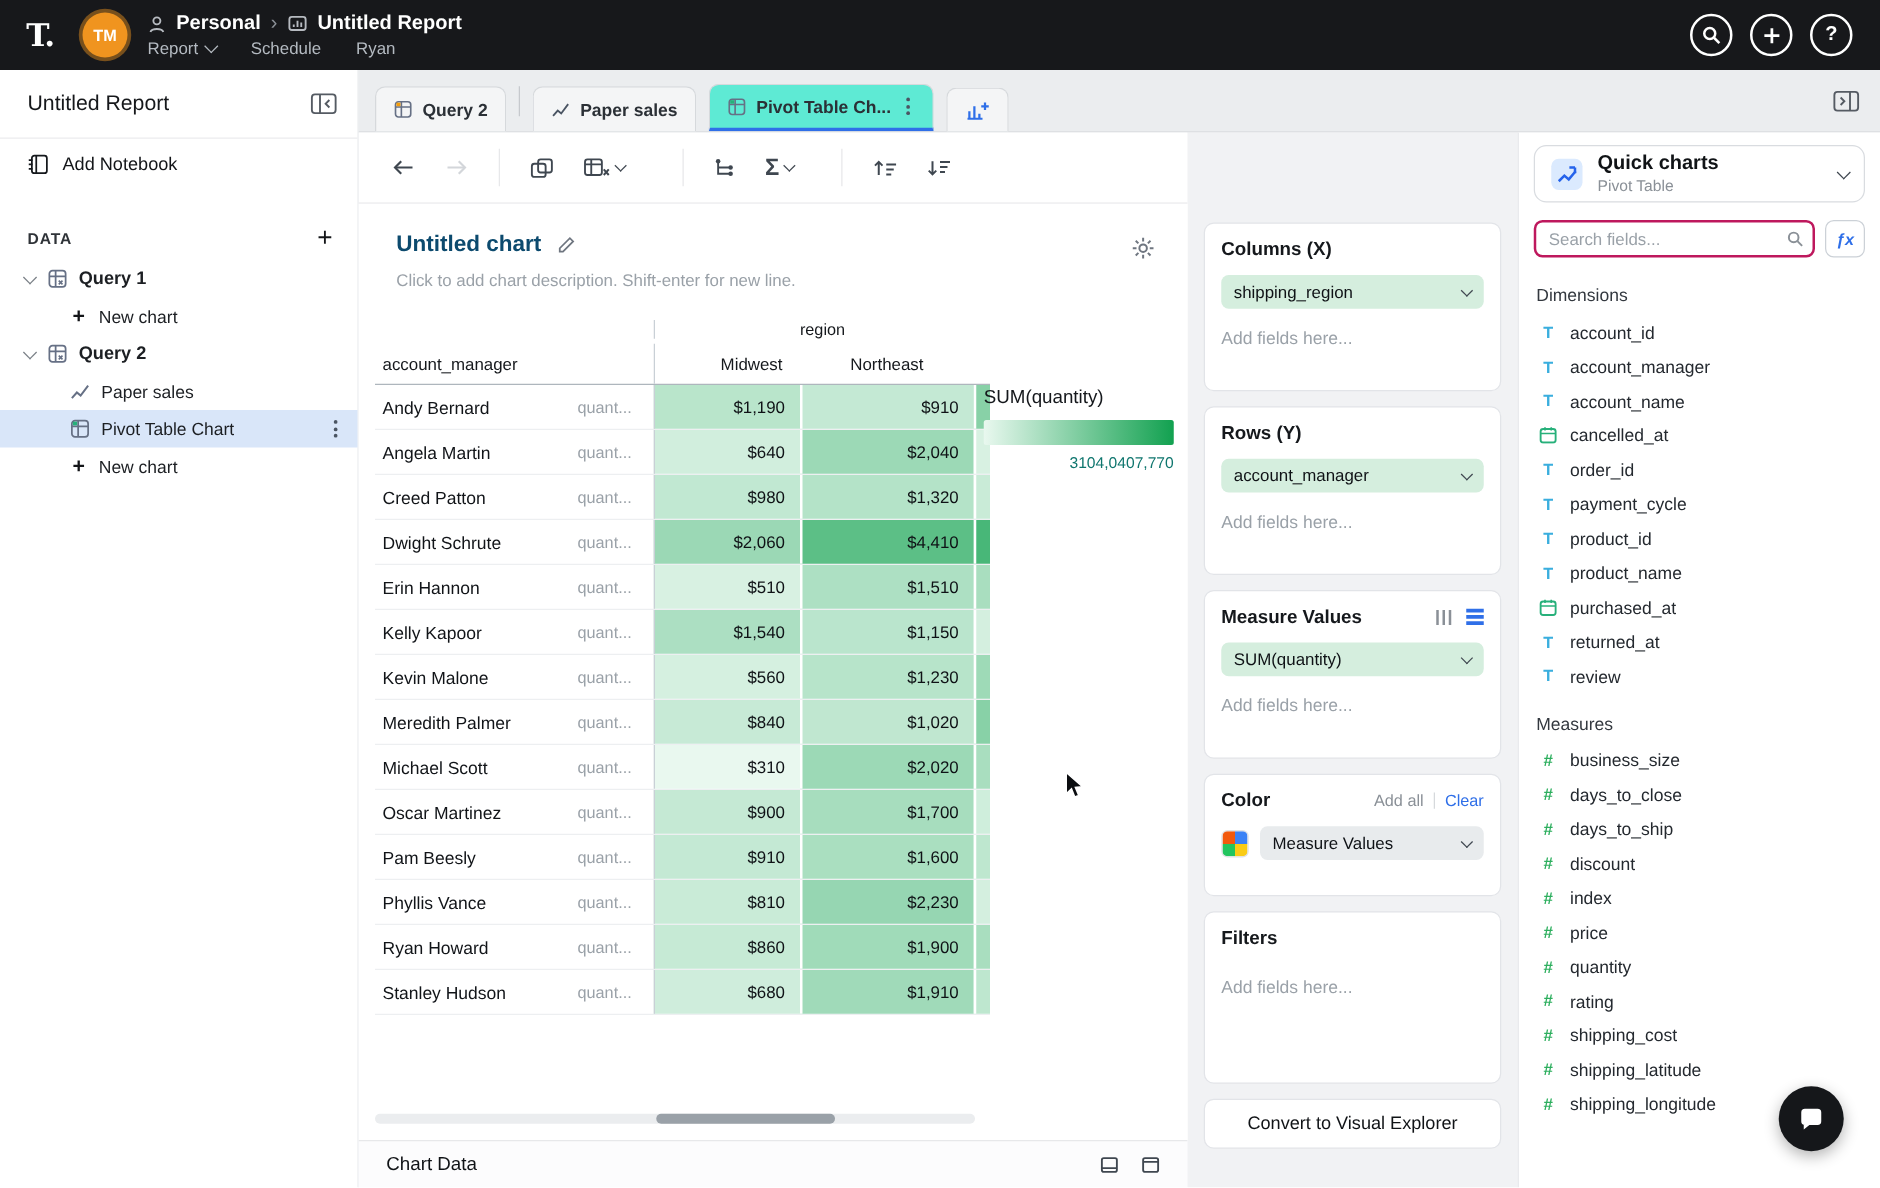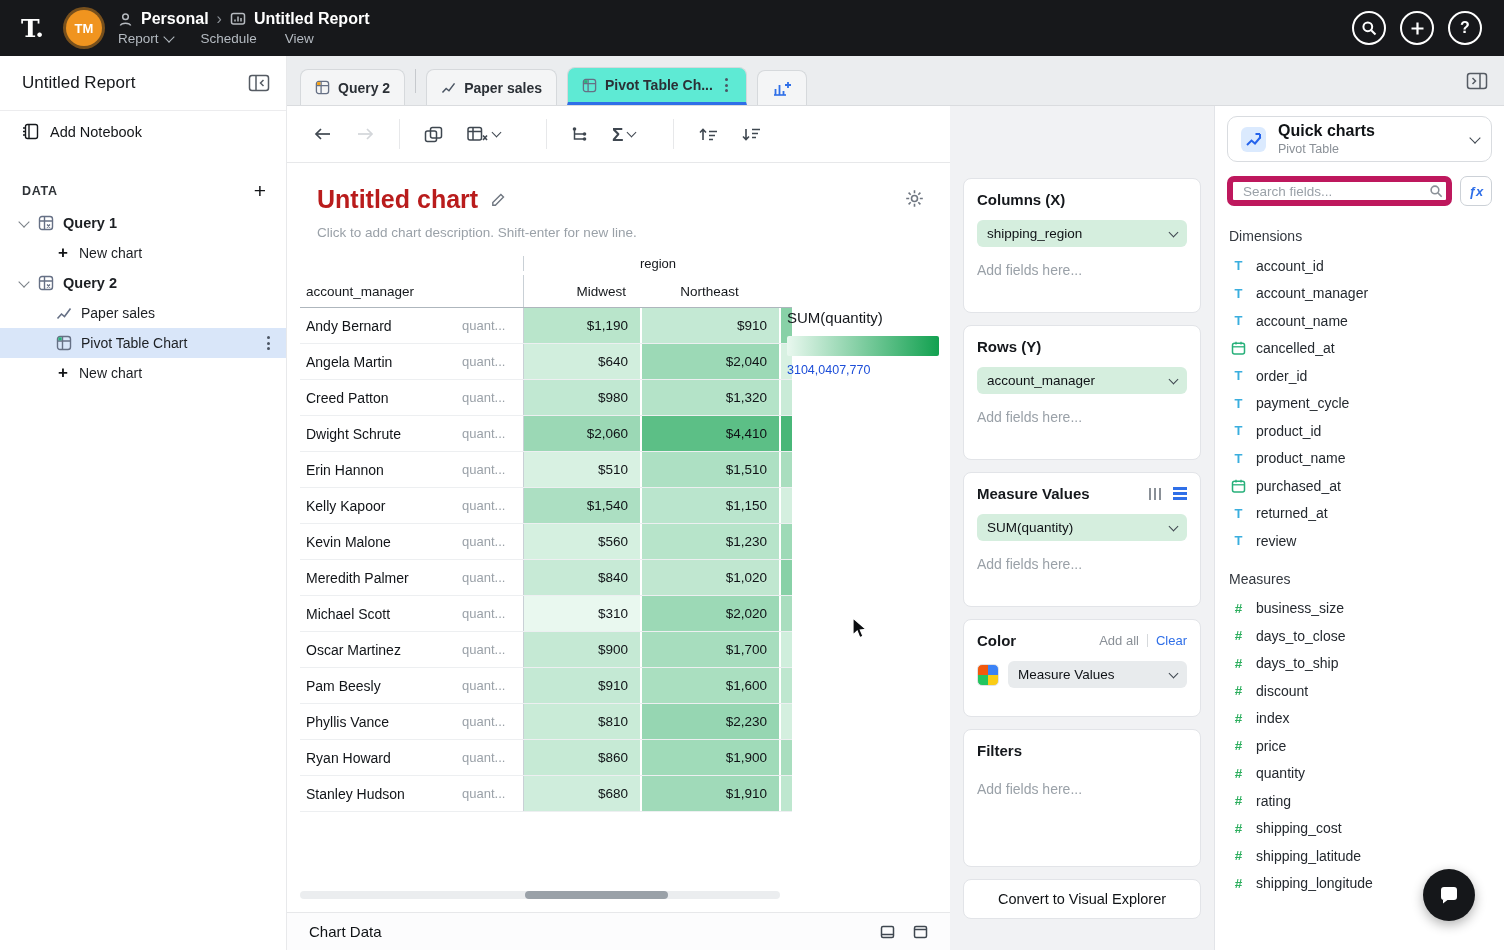--- a/index.html
+++ b/index.html
@@ -52,21 +52,21 @@
   
   .chartcol{width:663px;display:flex;flex-direction:column;background:#fff;box-sizing:border-box}
   .toolbar{height:57px;border-bottom:1px solid #e7e8ea;display:flex;align-items:center;padding-left:26px;gap:24px;box-sizing:border-box}
   .tbtn{display:flex;align-items:center;gap:5px;color:#3f4750;cursor:pointer}
   .tbtn .chev{border-color:#3f4750;width:6px;height:6px}
   .tdiv{width:1px;height:30px;background:#e7e8ea}
   .sigma{font-size:19px;font-weight:600;line-height:1}
   .chartarea{flex:1;position:relative;min-height:0;background:#fff}
   .chead{padding:22px 24px 0 30px;position:relative}
   .ctitle-row{display:flex;align-items:center;gap:13px}
-  .ctitle{font-size:25px;font-weight:700;color:#b91c1c}
+  .ctitle{font-size:18px;font-weight:700;color:#0c4a6e}
   .cdesc{margin-top:11px;font-size:13.5px;color:#9aa1a8;cursor:text}
   .gear{position:absolute;right:26px;top:26px;cursor:pointer}
 
   
   .pivot{position:absolute;left:13px;top:88px;width:492px}
   .pregion{height:24px;display:flex;align-items:center}
   .pregion .blank{width:223px}
   .pregion .rlabel{width:269px;text-align:center;font-size:13px;color:#15181c;border-left:1px solid #c9d0d6;box-sizing:border-box}
   .phead{height:32px;display:flex;align-items:center;border-bottom:1.5px solid #aeb6bd;color:#15181c;font-size:13.5px}
   .hname{width:162px;padding-left:6px;box-sizing:border-box}
@@ -78,21 +78,21 @@
   .pname{width:162px;padding-left:6px;color:#111418;font-size:14px}
   .psub{width:61px;color:#9aa1a8;font-size:13px;overflow:hidden;white-space:nowrap}
   .pval{width:117px;justify-content:flex-end;padding-right:12px;font-size:13.5px;color:#0f1216;border-left:1px solid #c9d0d6}
   .pne{width:139px;border-left:2px solid #fff}
   .psliver{width:13px;border-left:2px solid #fff}
 
   
   .legend{position:absolute;left:500px;top:146px;width:152px}
   .legend-label{font-size:15px;color:#15181c}
   .legend-bar{height:20px;border-radius:2px;margin-top:10px}
-  .legend-ticks{display:flex;justify-content:flex-start;font-size:12.5px;color:#1d4ed8;margin-top:7px}
+  .legend-ticks{display:flex;justify-content:flex-end;font-size:12.5px;color:#0f766e;margin-top:7px}
 
   .hscroll{position:absolute;left:13px;top:728px;width:480px;height:8px;border-radius:4px;background:#ebedef;cursor:pointer}
   .hthumb{position:absolute;left:225px;width:143px;height:8px;border-radius:4px;background:#9aa1a8}
 
   .databar{height:38px;border-top:1px solid #e7e8ea;display:flex;align-items:center;padding:0 22px;background:#fcfcfd;box-sizing:border-box}
   .db-title{font-size:15px;font-weight:500;color:#101316}
   .db-icons{margin-left:auto;display:flex;gap:18px;color:#3f4750;align-items:center}
 
   
   .configcol{width:264px;background:#f1f2f4;padding:72px 13px 0;box-sizing:border-box;overflow:hidden}
@@ -125,21 +125,21 @@
   .qc-card{height:46px;border:1px solid #d9dce0;border-radius:10px;display:flex;align-items:center;gap:11px;padding:0 12px;box-sizing:border-box;cursor:pointer}
   .qc-text .t1{font-size:16px;font-weight:700;color:#101316;line-height:1.1}
   .qc-text .t2{font-size:12.5px;color:#8a9097;margin-top:2px}
   .qc-chev{margin-left:auto;color:#3f4750}
   .ftabs{display:flex;margin:12px -12px 0;border-bottom:1px solid #e7e8ea}
   .ftab{flex:1;text-align:center;padding:10px 0 12px;font-size:15px;color:#6b7280;position:relative;cursor:pointer}
   .ftab.active{color:#101316;font-weight:700}
   .ftab.active::after{content:"";position:absolute;left:50%;transform:translateX(-50%);bottom:-1px;width:66px;height:3px;background:#2f6fe8;border-radius:2px}
   .searchrow{display:flex;gap:8px;margin-top:14px;align-items:center}
   .searchwrap{flex:1;position:relative}
-  .searchinput{width:100%;height:30px;border:6px solid #be185d;border-radius:7px;padding:0 30px 0 10px;font-size:13.5px;box-sizing:border-box;color:#374151;font-family:inherit;outline:none}
+  .searchinput{width:100%;height:30px;border:2px solid #be185d;border-radius:7px;padding:0 30px 0 10px;font-size:13.5px;box-sizing:border-box;color:#374151;font-family:inherit;outline:none}
   .searchinput::placeholder{color:#9aa1a8}
   .searchic{position:absolute;right:9px;top:8px}
   .fxbtn{width:32px;height:30px;border:1px solid #ccd1d7;border-radius:7px;display:flex;align-items:center;justify-content:center;color:#2f6fe8;font-size:13px;font-style:italic;font-weight:700;box-sizing:border-box;cursor:pointer}
   .seclabel{margin:22px 2px 8px;font-size:14px;color:#33383f}
   .fitem{height:27.5px;display:flex;align-items:center;gap:10px;padding-left:4px;font-size:14px;color:#24292f;cursor:pointer}
   .fic{width:15px;text-align:center;flex:none}
   .ttype{color:#3aaede;font-weight:700;font-size:13px}
   .hash{color:#2eaf5f;font-weight:700;font-size:13.5px}
 
   .chatfab{position:absolute;left:1423px;top:869px;width:52px;height:52px;border-radius:50%;background:#15171a;display:flex;align-items:center;justify-content:center;box-shadow:0 4px 12px rgba(0,0,0,.3);z-index:20;cursor:pointer}
@@ -167,21 +167,21 @@
     </div>
     <nav class="menus">
       <span class="mitem">
           <span>Report</span>
           <span class="chev"></span>
         </span>
       <span class="mitem">
           <span>Schedule</span>
         </span>
       <span class="mitem">
-          <span>View</span>
+          <span>Ryan</span>
         </span>
     </nav>
   </div>
   <div class="tb-right">
     <div class="cbtn">
       <svg width="16" height="16" viewBox="0 0 16 16" fill="none" stroke="#fff" stroke-width="2">
           <circle cx="6.8" cy="6.8" r="4.4"></circle>
           <path d="M10.2 10.2L14.5 14.5"></path>
         </svg>
     </div>

